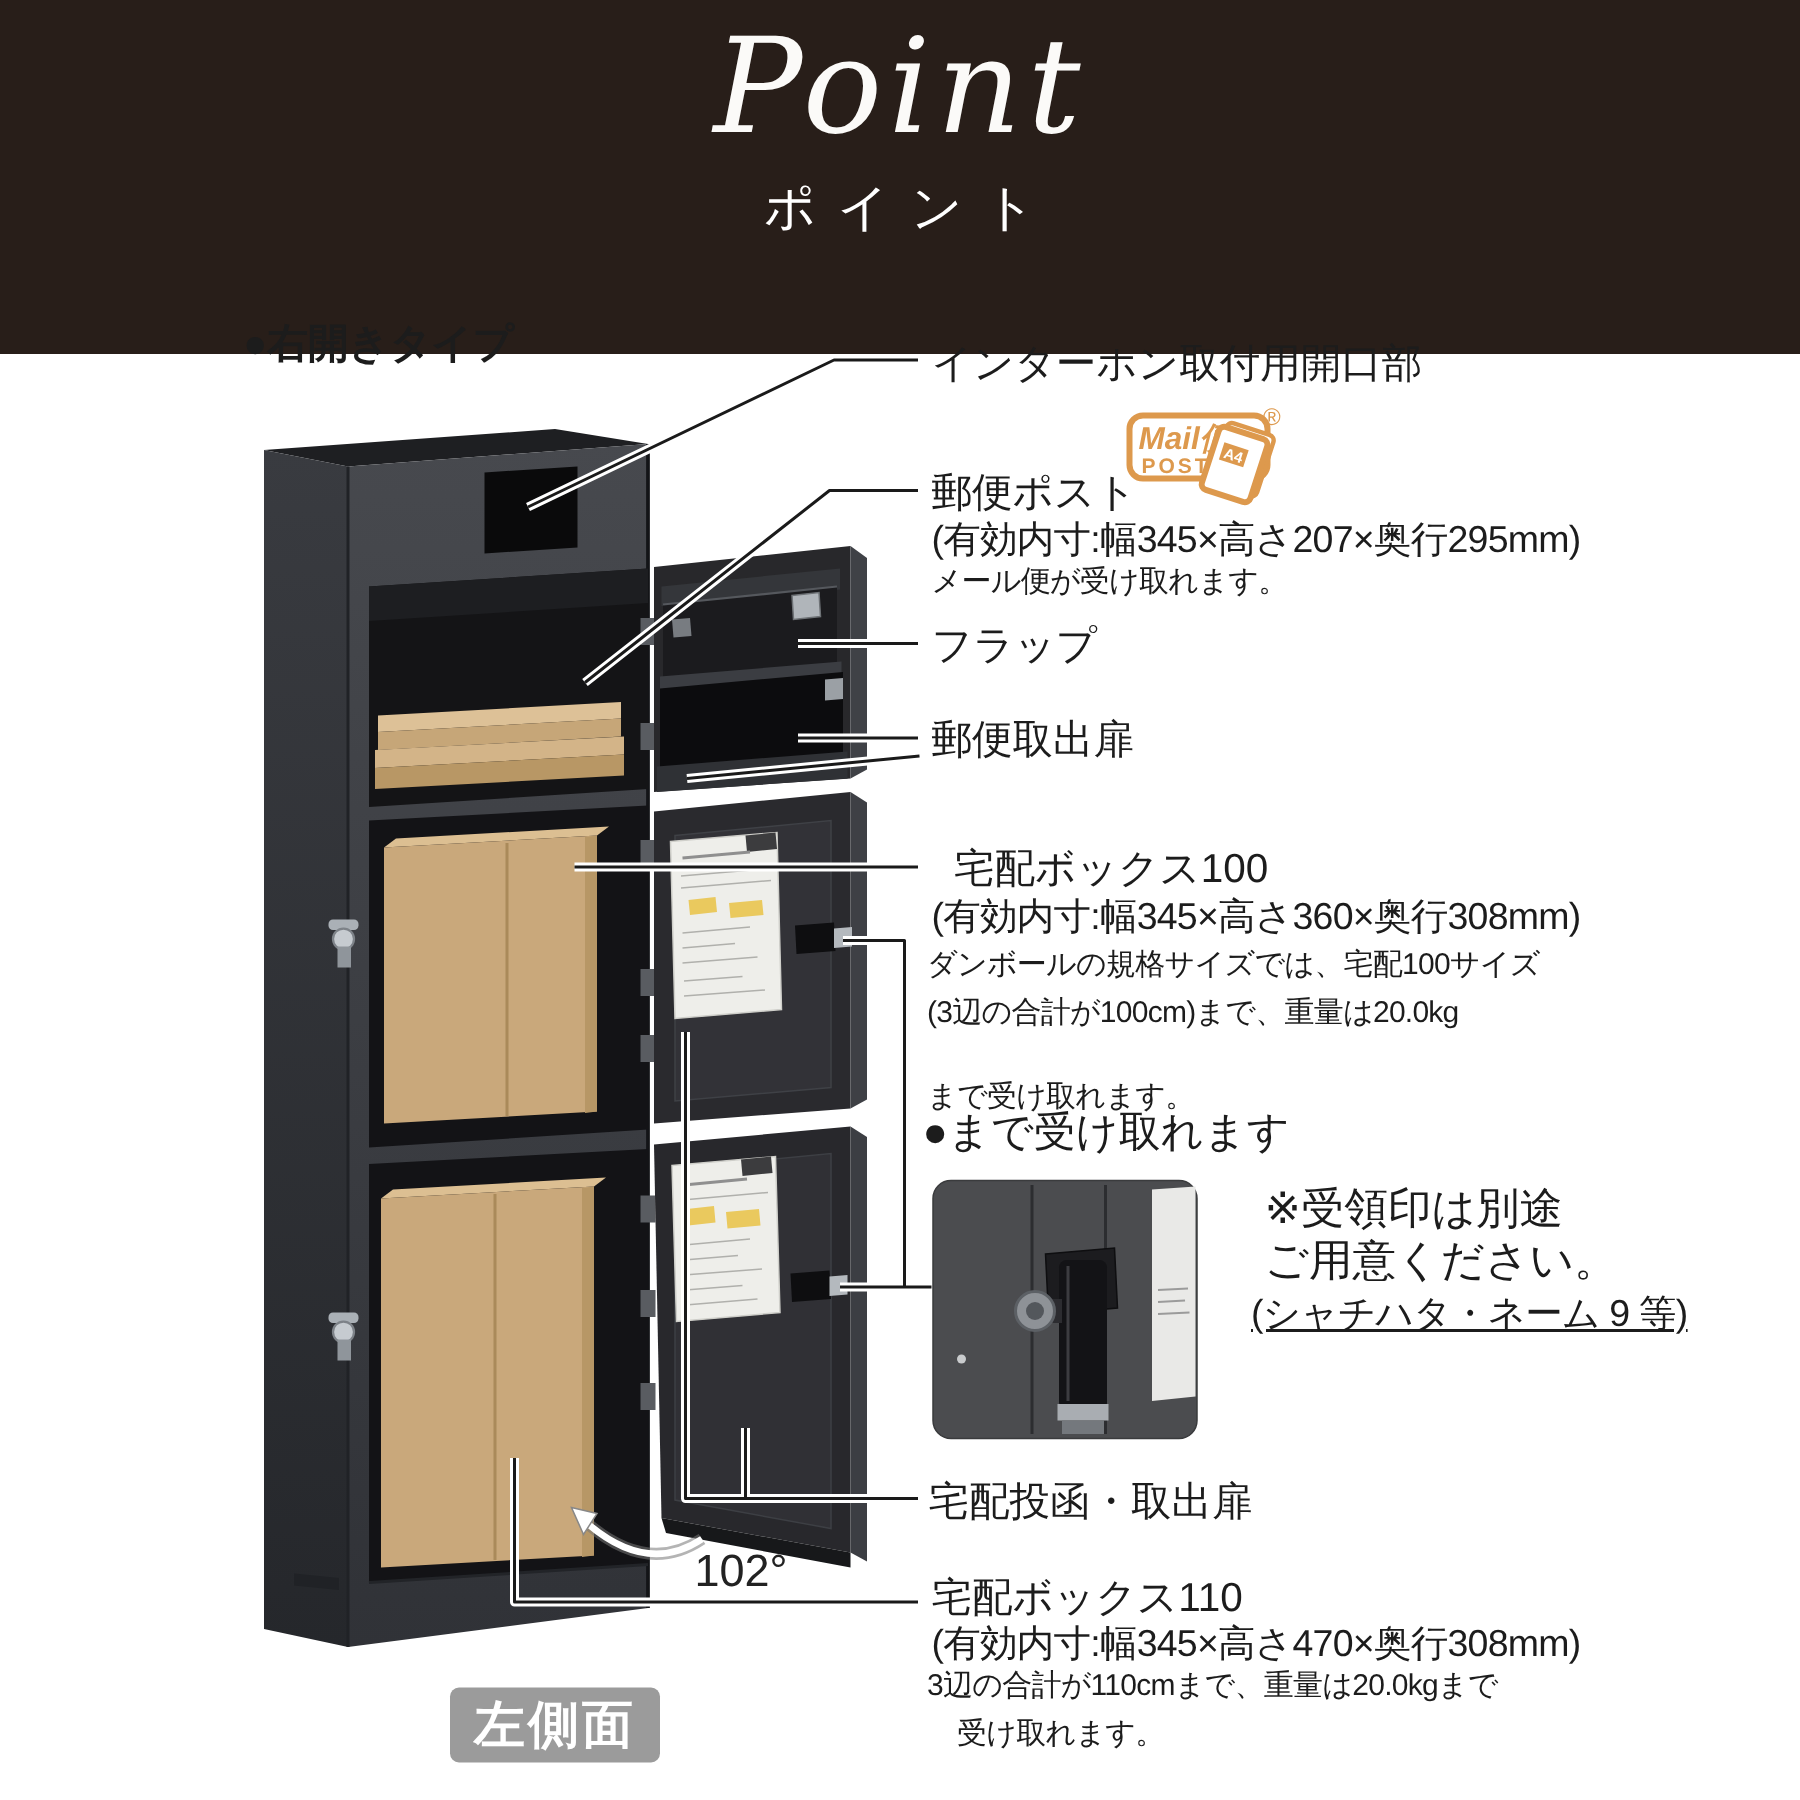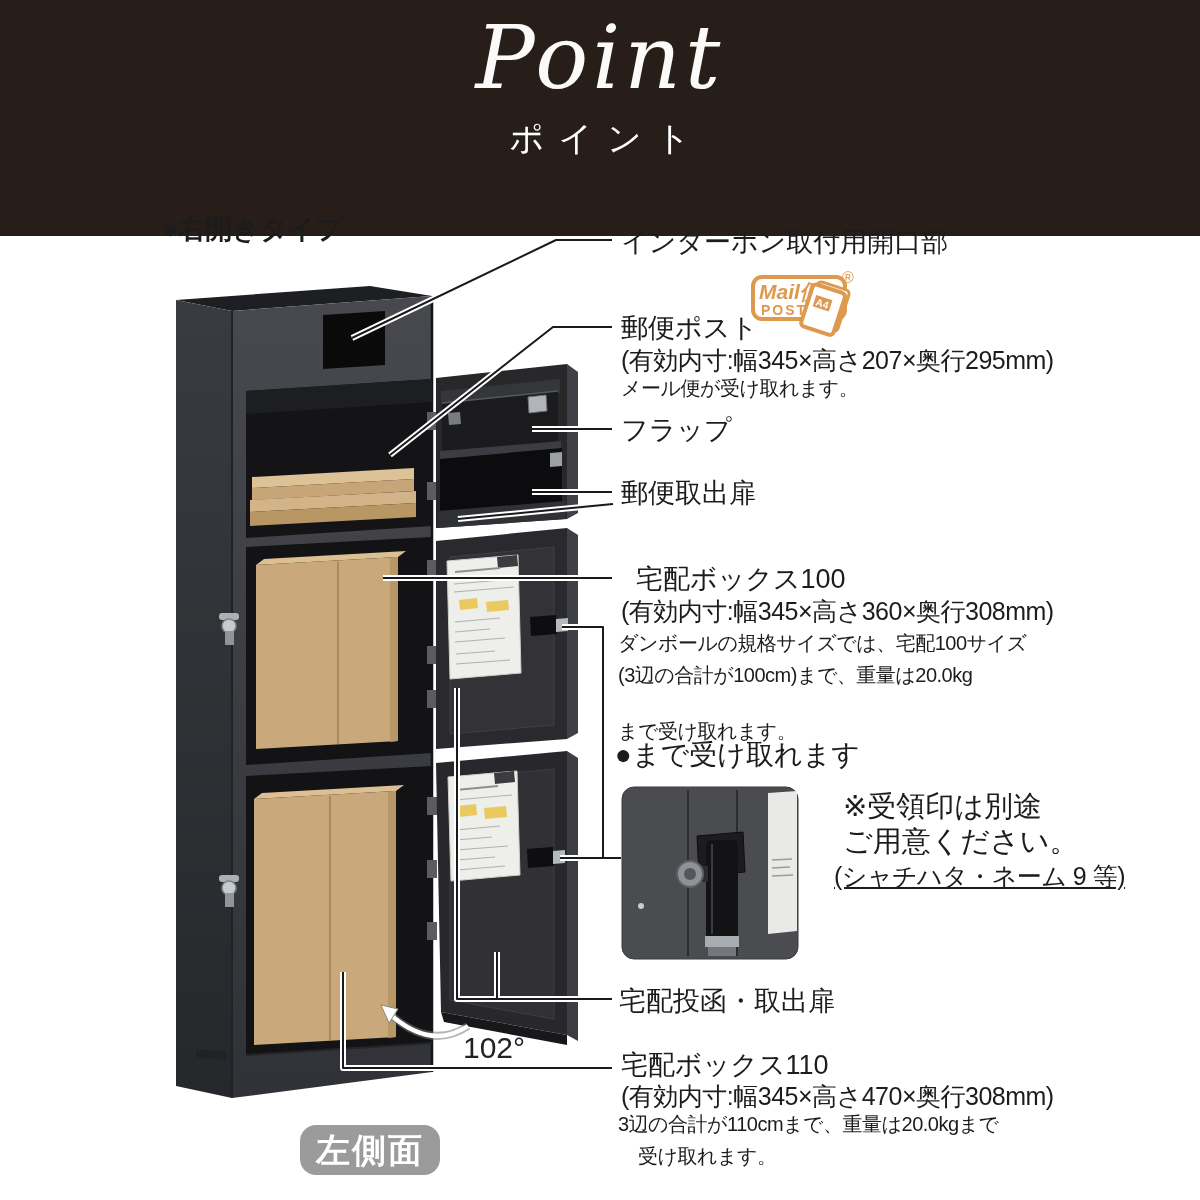--- a/index.html
+++ b/index.html
@@ -27,21 +27,21 @@
   .lbl{position:absolute;font-size:27px;line-height:1.15;white-space:nowrap;}
   .dim{position:absolute;font-size:25px;line-height:1.15;white-space:nowrap;letter-spacing:-0.5px;}
   .para{position:absolute;font-size:20px;line-height:1.15;white-space:nowrap;letter-spacing:-0.5px;}
   .sec{position:absolute;font-size:28px;line-height:1.15;white-space:nowrap;}
   .note{position:absolute;font-size:29px;line-height:1.15;white-space:nowrap;}
   .note-small{position:absolute;font-size:25px;line-height:1.15;white-space:nowrap;letter-spacing:-0.5px;}
   .type-label{position:absolute;left:162px;top:211px;font-size:27px;font-weight:bold;}
   .angle{position:absolute;left:463px;top:1031px;font-size:30px;color:#222;}
   .badge{
     position:absolute;left:300px;top:1125px;width:140px;height:50px;
-    background:#9b9b9b;border-radius:16px;color:#ffffff;
+    background:#9b9b9b;border-radius:6px;color:#ffffff;
     font-size:34px;font-weight:bold;text-align:center;line-height:50px;letter-spacing:2px;
   }
 </style>
 </head>
 <body>
 
 <div class="header">
   <div class="script">Point</div>
   <div class="jp">ポイント</div>
 </div>

